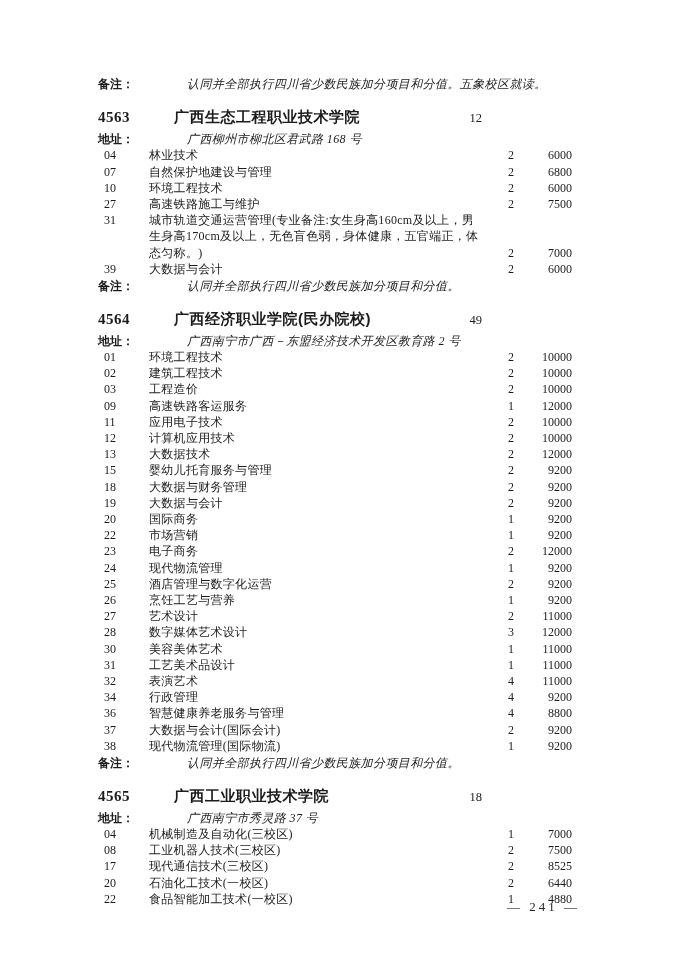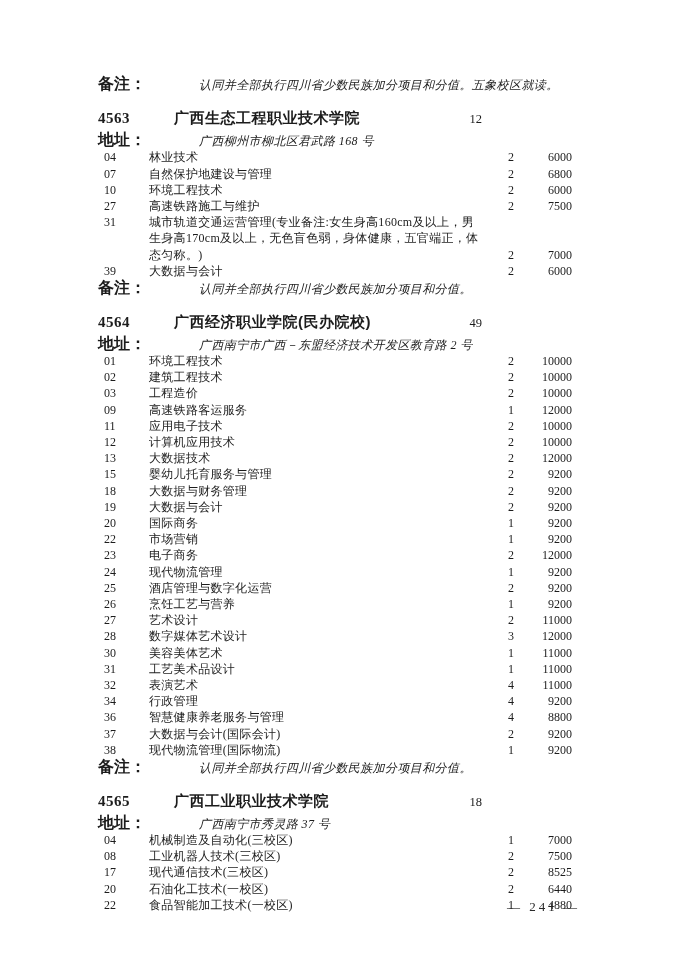--- a/index.html
+++ b/index.html
@@ -21,21 +21,21 @@
     padding: 76px 0 0 98px;
     box-sizing: border-box;
   }
   .content {
     width: 474px;
   }
   
   .lbl {
     font-weight: 700;
     font-family: Liberation Serif, serif;
-    font-size: 16px;
+    font-size: 12px;
     white-space: nowrap;
   }
   
   .kai {
     font-style: italic;
     font-size: 12px;
     letter-spacing: 0.4px;
     margin-left: 48px;
   }
   .text-line {

